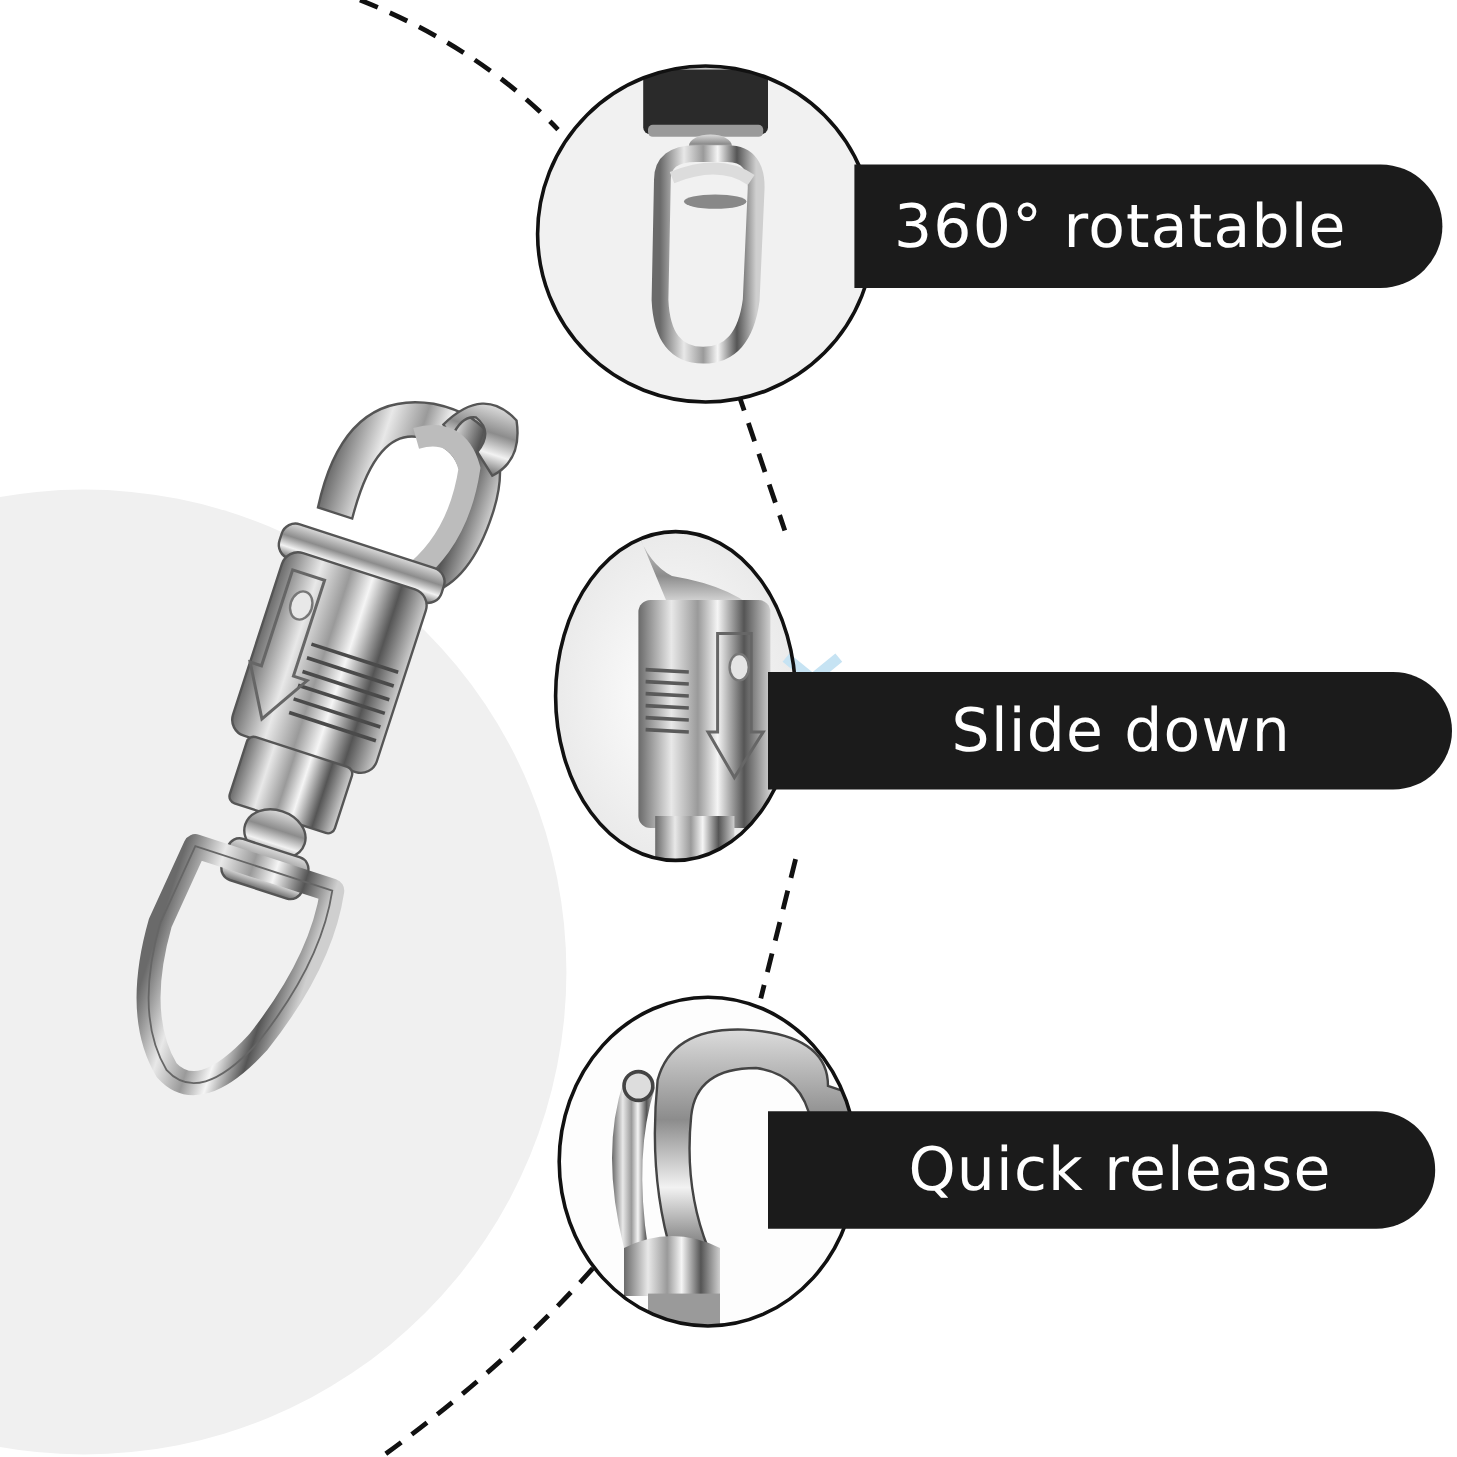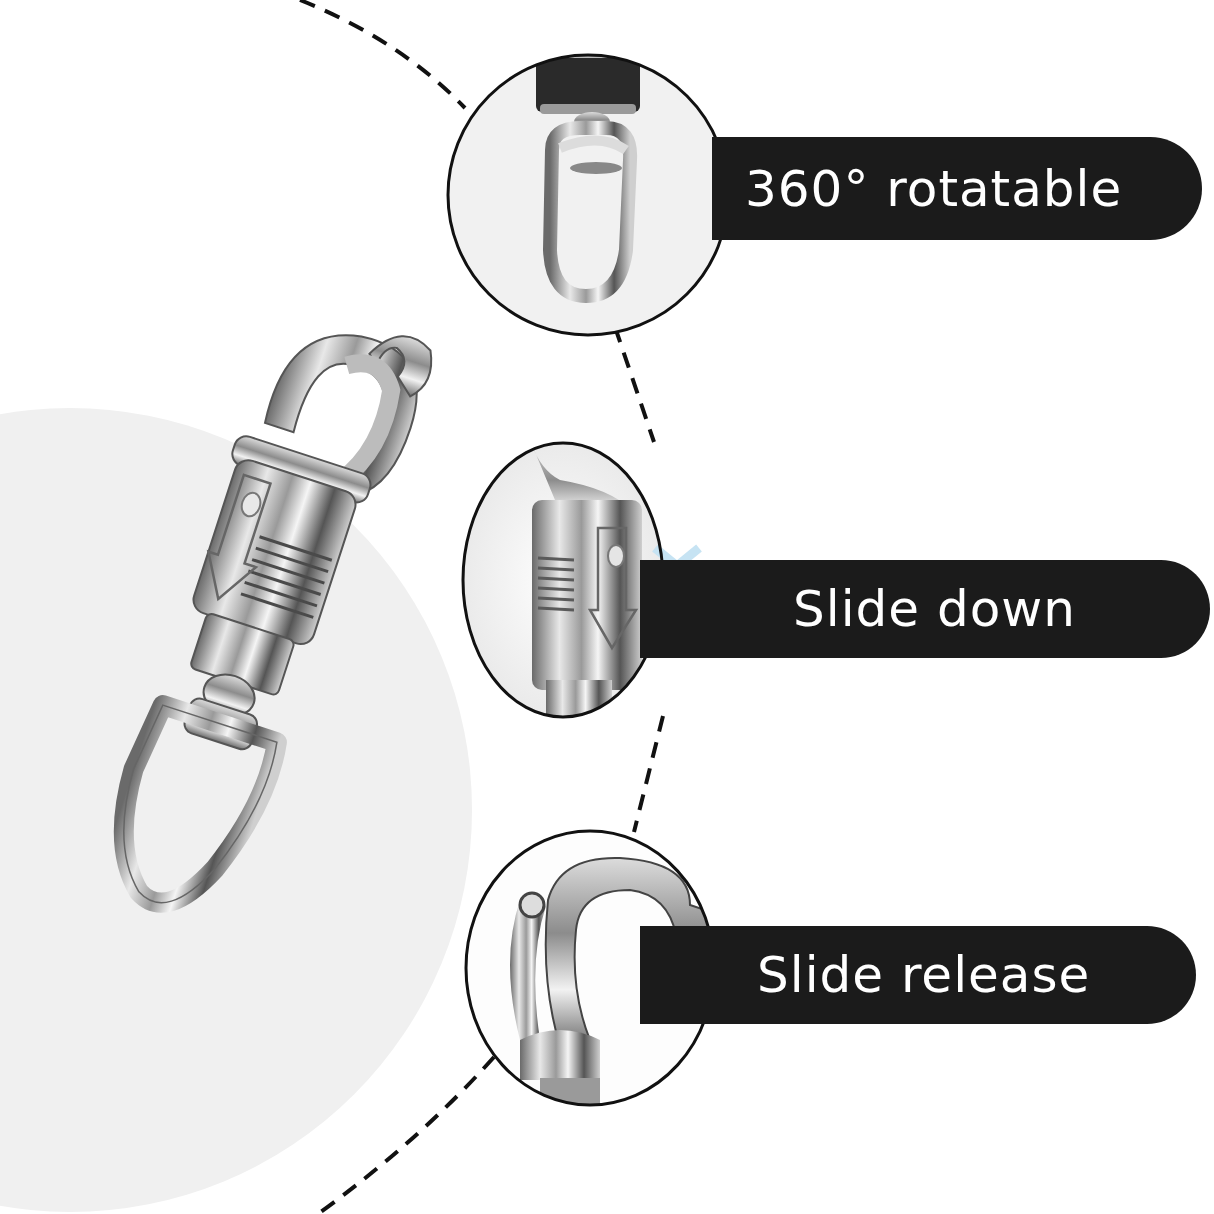--- a/index.html
+++ b/index.html
@@ -142,14 +142,14 @@
   </g>
 </svg>
 
 <div class="pill" id="pill-1">
   <span>360° rotatable</span>
 </div>
 <div class="pill" id="pill-2">
   <span>Slide down</span>
 </div>
 <div class="pill" id="pill-3">
-  <span>Slide release</span>
+  <span>Quick release</span>
 </div>
 
 </body></html>

